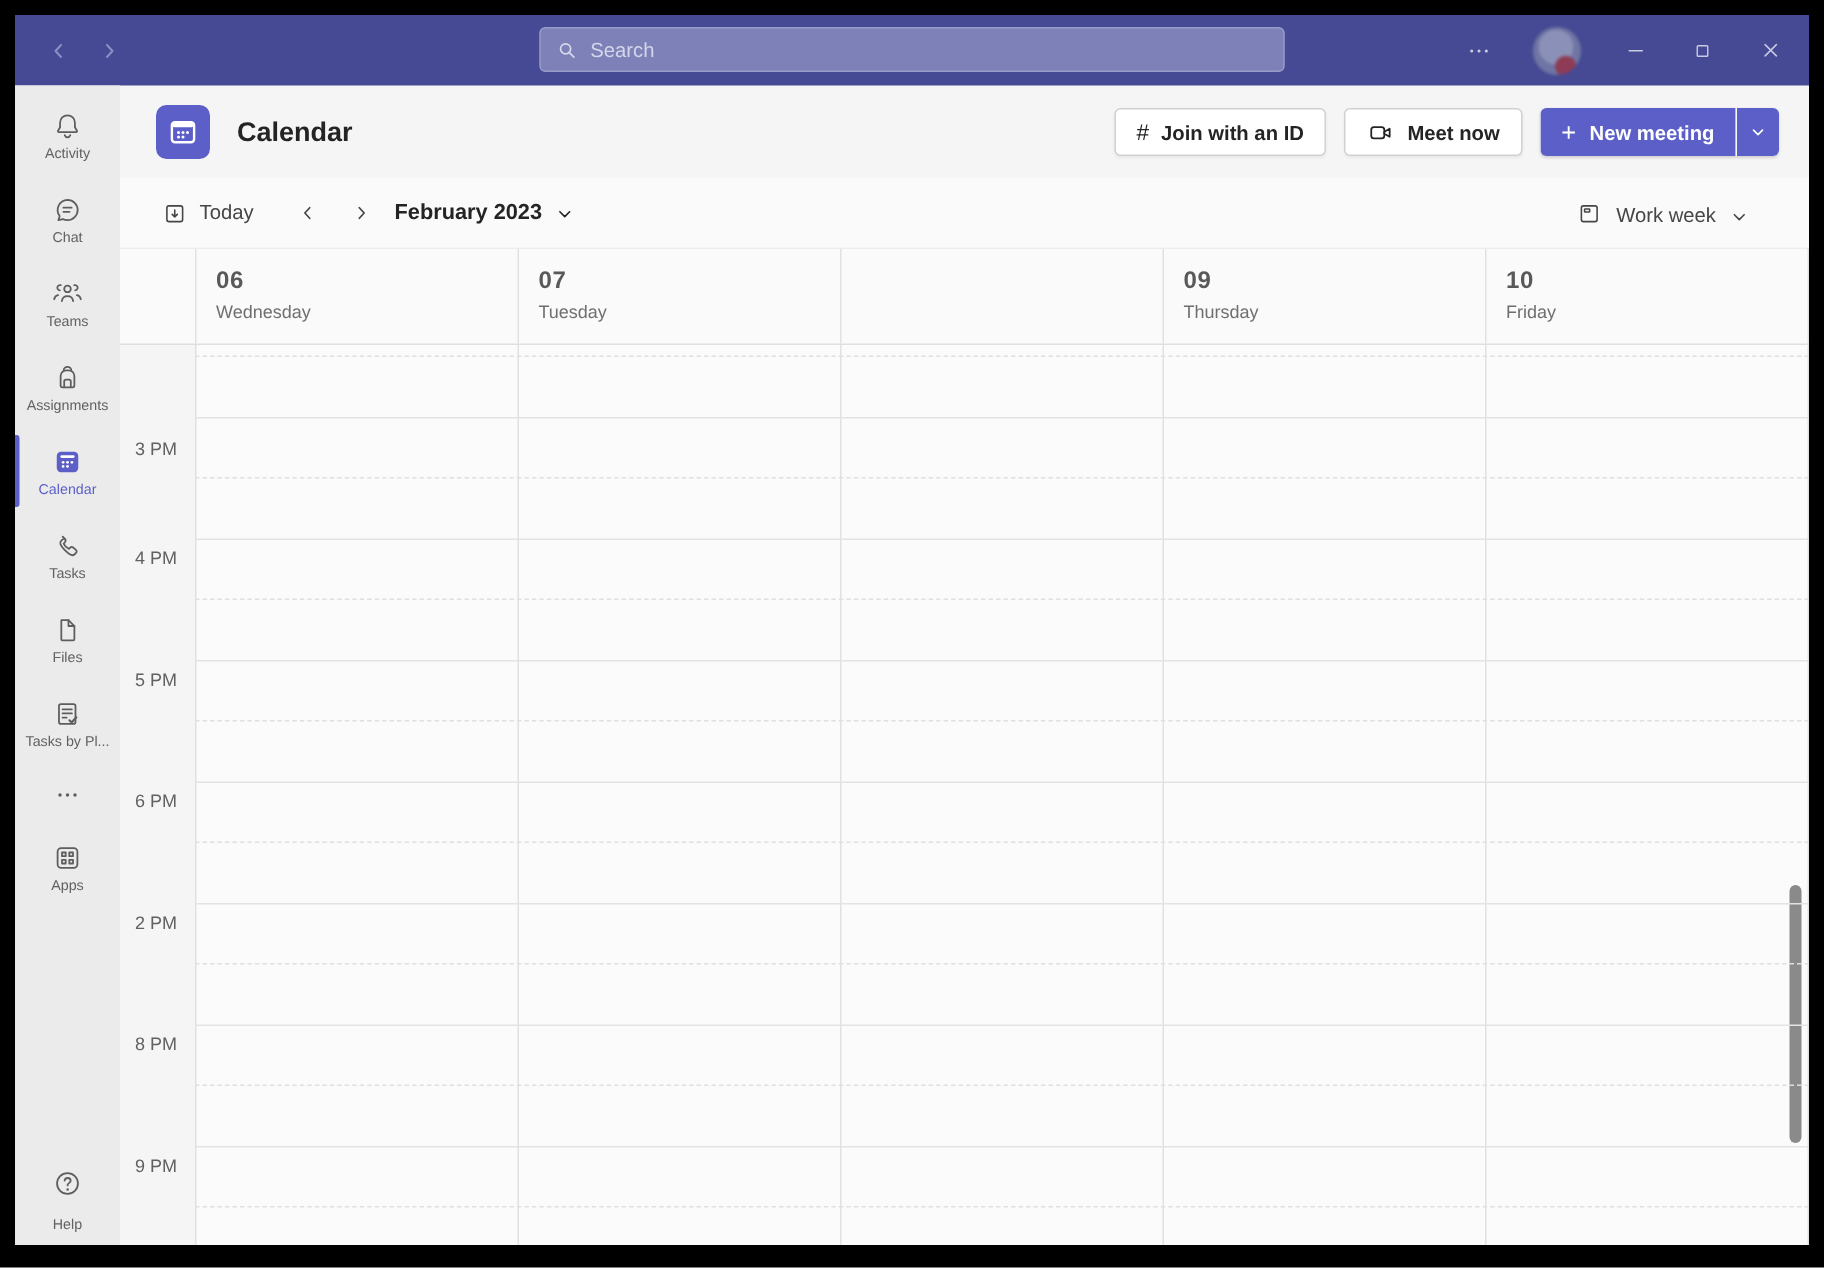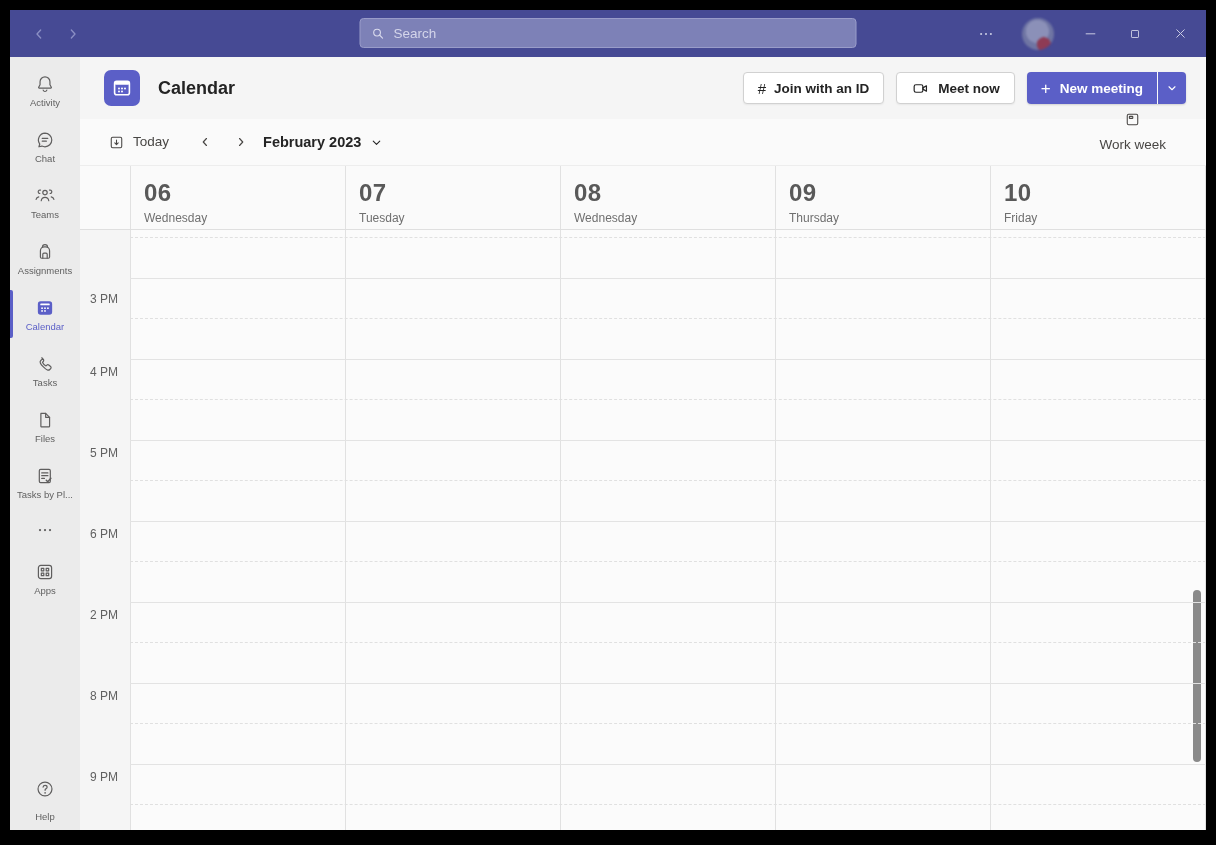--- a/index.html
+++ b/index.html
@@ -58,26 +58,26 @@
   .split-caret { width:28px; background:#5b5fc7; color:#fff; display:flex; align-items:center; justify-content:center; }
 
   
   .toolbar { height:46px; background:#fafafa; display:flex; align-items:center; padding:0 40px 0 28px; color:#484644; }
   .tool-group { display:flex; align-items:flex-start; gap:8px; cursor:pointer; }
   .tool-label { font-size:13.5px; color:#484644; }
   .nav-chevrons { display:flex; align-items:center; gap:20px; margin-left:28px; }
   .nav-chevrons .nbtn { width:16px; height:16px; display:flex; align-items:center; justify-content:center; cursor:pointer; color:#484644; }
   .period { display:flex; align-items:center; gap:9px; margin-left:14px; cursor:pointer; }
   .period-label { font-size:14.5px; font-weight:700; color:#242424; }
-  .view-switch { margin-left:auto; display:flex; align-items:center; gap:9px; cursor:pointer;flex-direction:column; }
+  .view-switch { margin-left:auto; display:flex; align-items:flex-end; gap:9px; cursor:pointer; }
 
   
   .day-header { position:relative; height:65px; background:#fafafa; border-top:1px solid #ededed; border-bottom:1px solid #dfdfdf; }
   .day-col { position:absolute; top:0; height:100%; padding:13px 0 0 14px; cursor:pointer; }
-  .day-num { font-size:24px; font-weight:600; color:#595959; letter-spacing:.5px; }
+  .day-num { font-size:16px; font-weight:600; color:#595959; letter-spacing:.5px; }
   .day-name { font-size:12px; color:#6f6f6f; margin-top:4px; }
   .vline { position:absolute; top:0; bottom:0; width:1px; background:#e1e1e1; }
 
   
   .grid { position:relative; flex:1; background:#fbfbfb; overflow:hidden; }
   .grid .gutter { position:absolute; left:0; top:0; bottom:0; width:50px; background:#f5f5f5; }
   .hline { position:absolute; left:50px; right:0; height:1px; background:#e3e3e3; }
   .hline.dashed { background:none; border-top:1px dashed #e0e0e0; height:0; }
   .hour-lbl { position:absolute; left:10px; font-size:12px; color:#616161; }
   .scroll-thumb { position:absolute; width:8px; border-radius:4px; background:#8a8a8a; cursor:pointer; }
@@ -339,24 +339,20 @@
           <div class="day-col" style="left: 50px; width: 215px;">
             <div class="day-num">06</div>
             <div class="day-name">Wednesday</div>
           </div>
           <div class="vline" style="left: 265px;"></div>
           <div class="day-col" style="left: 265px; width: 215px;">
             <div class="day-num">07</div>
             <div class="day-name">Tuesday</div>
           </div>
           <div class="vline" style="left: 480px;"></div>
-          <div class="day-col" style="left: 480px; width: 215px;">
-            <div class="day-num">08</div>
-            <div class="day-name">Wednesday</div>
-          </div>
           <div class="vline" style="left: 695px;"></div>
           <div class="day-col" style="left: 695px; width: 215px;">
             <div class="day-num">09</div>
             <div class="day-name">Thursday</div>
           </div>
           <div class="vline" style="left: 910px;"></div>
           <div class="day-col" style="left: 910px; width: 215px;">
             <div class="day-num">10</div>
             <div class="day-name">Friday</div>
           </div>

